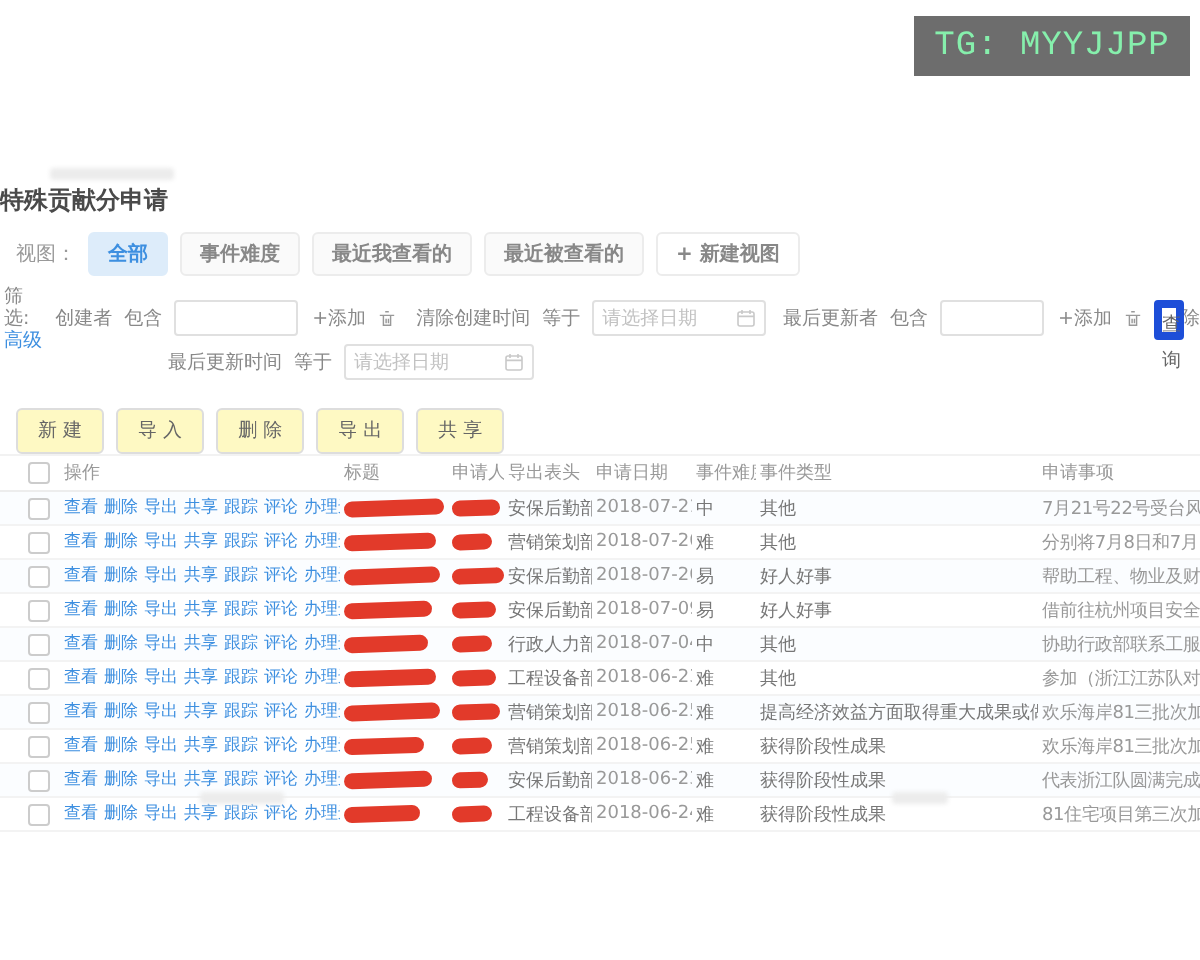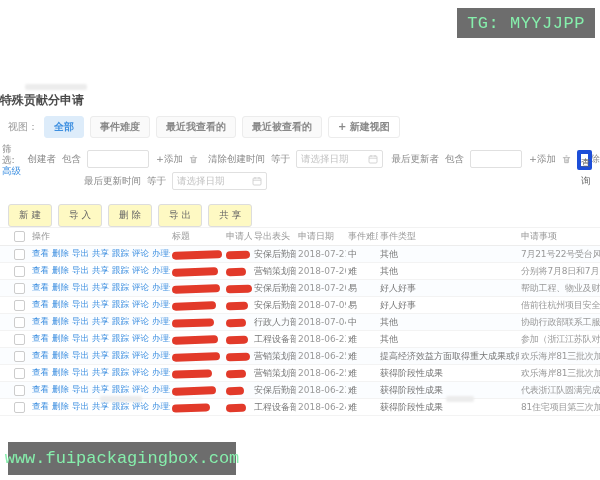--- a/index.html
+++ b/index.html
@@ -374,14 +374,13 @@
             <td class="col-type c-type">获得阶段性成果</td>
             <td class="c-item">81住宅项目第三次加推部分楼</td>
           </tr>
         </tbody>
     </table>
 
     <div class="blur-blob" style="left:100px;top:312px;width:42px;height:6px;"></div>
     <div class="blur-blob" style="left:446px;top:312px;width:28px;height:6px;"></div>
   </div>
 
-  <div class="wm wm-bottom">www.fuipackagingbox.com</div>
 </div>
 
 </body></html>

